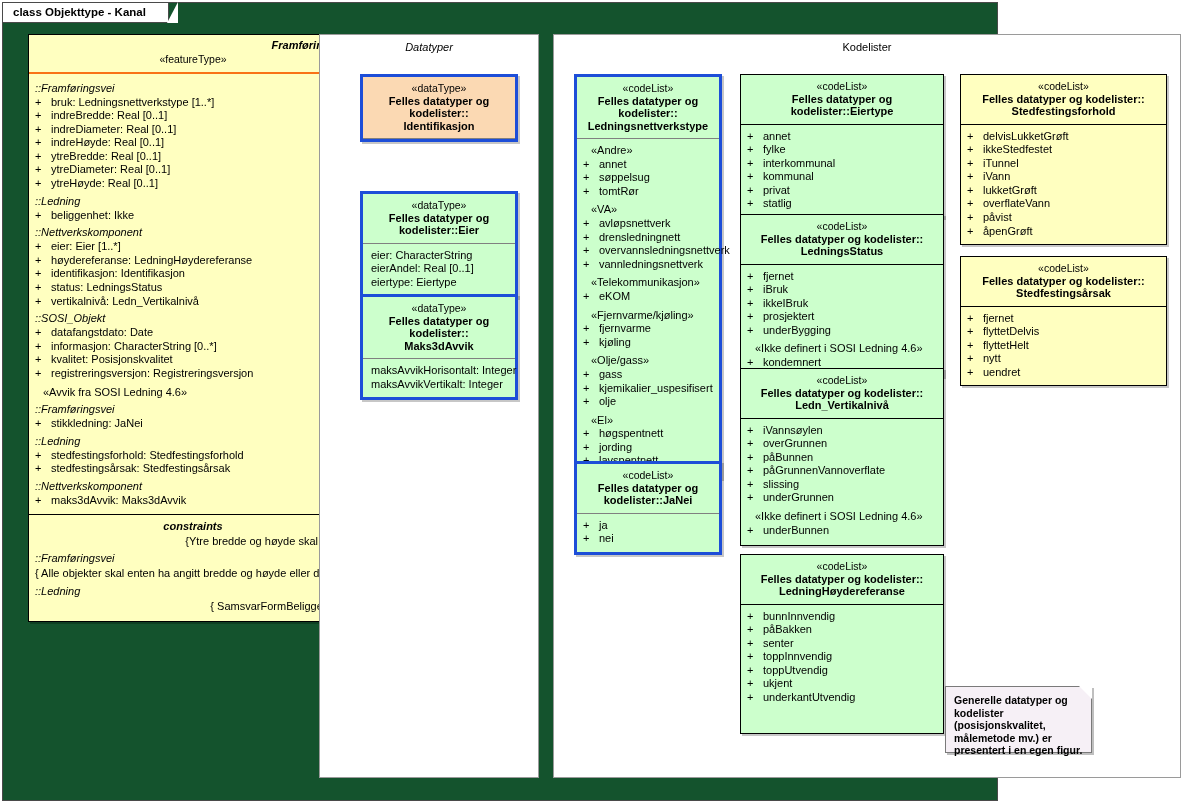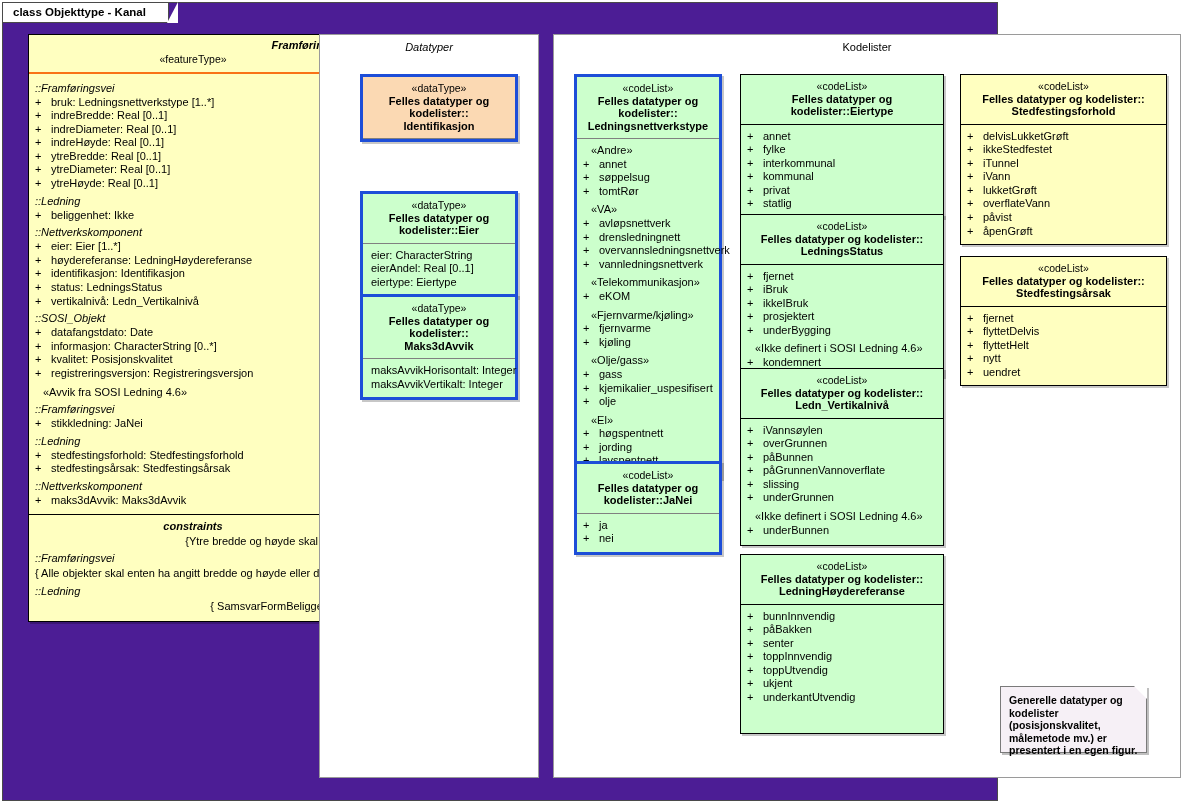--- a/index.html
+++ b/index.html
@@ -14,21 +14,21 @@
     position: relative;
     overflow: hidden;
   }
 
   
   #diagram-frame {
     position: absolute;
     left: 2px; top: 2px;
     width: 996px; height: 799px;
     border: 1px solid #4a4a4a;
-    background: #4c1d95;
+    background: #14532d;
   }
   #frame-tab {
     position: absolute;
     left: 0px; top: 0px;
     height: 20px;
     padding: 0 22px 0 10px;
     line-height: 19px;
     font-size: 11.5px;
     font-weight: bold;
     color: #000;
@@ -137,21 +137,21 @@
     font-style: italic;
     font-weight: bold;
     line-height: 14px;
     padding-bottom: 1px;
   }
   .constraint-line { line-height: 14.5px; white-space: nowrap; text-align: right; }
 
   
   #note {
     position: absolute;
-    left: 997px; top: 683px;
+    left: 942px; top: 683px;
     width: 147px; height: 67px;
     background: #f6f0f6;
     border: 1px solid #7a7a7a;
     box-shadow: 2px 2px 0 rgba(0,0,0,0.25);
     padding: 7px 8px 4px 8px;
     font-size: 10.5px;
     font-weight: bold;
     line-height: 12.5px;
   }
   #note-fold {

